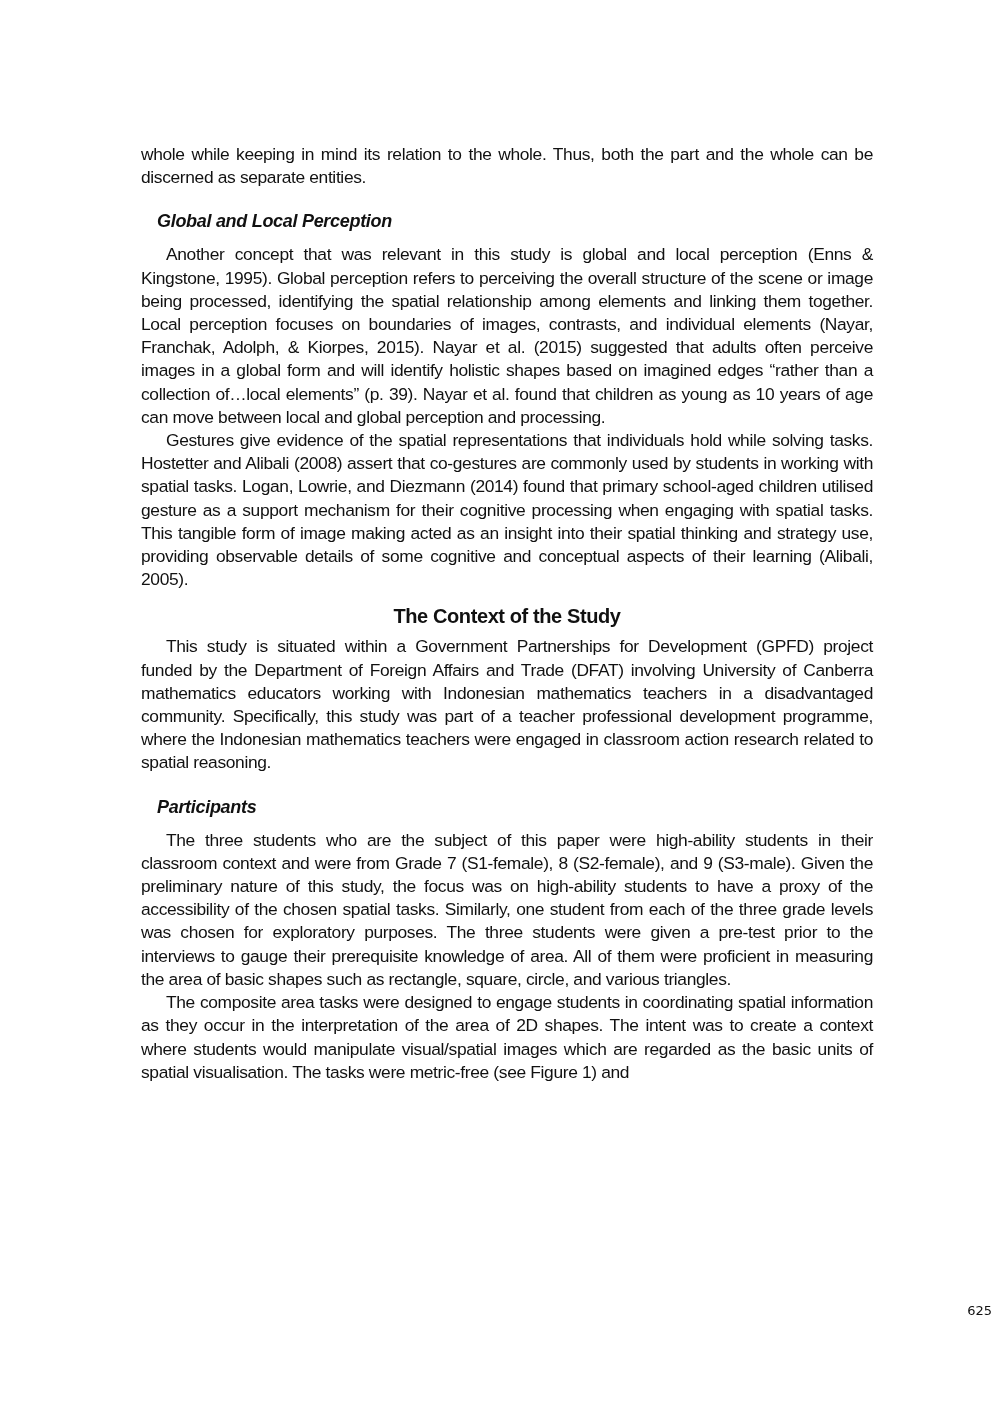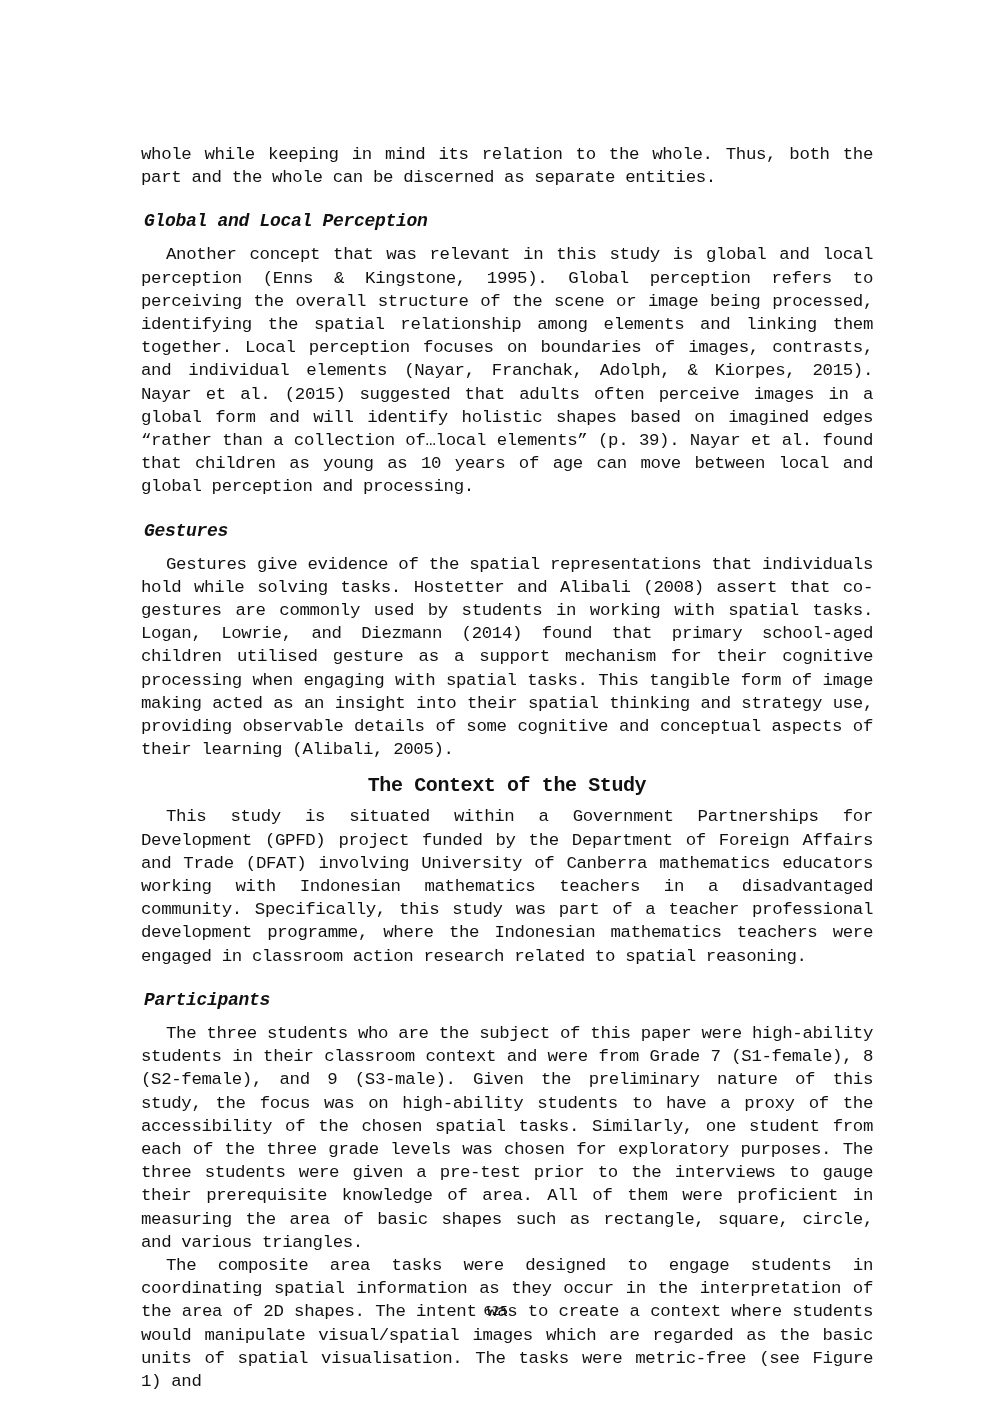--- a/index.html
+++ b/index.html
@@ -1,40 +1,39 @@
 <!DOCTYPE html>
 <html><head>
 <meta charset="utf-8">
 <style>
   html, body { margin: 0; padding: 0; background: #ffffff; }
   body { width: 992px; height: 1403px; position: relative; overflow: hidden; }
   .page {
     position: absolute; left: 141px; top: 143px; width: 732px;
-    font-family: Liberation Mono, monospace; font-size: 17.4px; line-height: 23.2px;
+    font-family: Liberation Sans, sans-serif; font-size: 17.4px; line-height: 23.2px;
     color: #111111;
   }
   .para { margin: 0; text-align: justify; text-justify: inter-word; letter-spacing: -0.35px; word-spacing: 0px; }
   .para.indent { text-indent: 25px; }
-  .sub { margin: 21px 0 11px 3px; font-style: italic; font-size: 18px; line-height: 22px; letter-spacing: -0.3px; }
+  .sub { margin: 21px 0 11px 16px; font-style: italic; font-size: 18px; line-height: 22px; letter-spacing: -0.3px; }
   .sec { margin: 12px 0 6px 0; text-align: center; font-size: 20px; line-height: 26px; letter-spacing: -0.4px; }
   .pagenum {
-    position: absolute; left: 0; width: 992px; top: 1303px; text-align: center;
+    position: absolute; left: 0; width: 992px; top: 1303px; text-align: right;
     font-family: "DejaVu Sans", sans-serif; font-size: 13px; color: #111;
   }
 </style>
 </head>
 <body>
 
 <div class="page">
   <p class="para">whole while keeping in mind its relation to the whole. Thus, both the part and the whole can be discerned as separate entities.</p>
 
   <h3 class="sub">Global and Local Perception</h3>
   <p class="para indent">Another concept that was relevant in this study is global and local perception (Enns &amp; Kingstone, 1995). Global perception refers to perceiving the overall structure of the scene or image being processed, identifying the spatial relationship among elements and linking them together. Local perception focuses on boundaries of images, contrasts, and individual elements (Nayar, Franchak, Adolph, &amp; Kiorpes, 2015). Nayar et al. (2015) suggested that adults often perceive images in a global form and will identify holistic shapes based on imagined edges “rather than a collection of…local elements” (p. 39). Nayar et al. found that children as young as 10 years of age can move between local and global perception and processing.</p>
 
-  <h3 class="sub">Gestures</h3>
   <p class="para indent">Gestures give evidence of the spatial representations that individuals hold while solving tasks. Hostetter and Alibali (2008) assert that co-gestures are commonly used by students in working with spatial tasks. Logan, Lowrie, and Diezmann (2014) found that primary school-aged children utilised gesture as a support mechanism for their cognitive processing when engaging with spatial tasks. This tangible form of image making acted as an insight into their spatial thinking and strategy use, providing observable details of some cognitive and conceptual aspects of their learning (Alibali, 2005).</p>
 
   <h2 class="sec">The Context of the Study</h2>
   <p class="para indent">This study is situated within a Government Partnerships for Development (GPFD) project funded by the Department of Foreign Affairs and Trade (DFAT) involving University of Canberra mathematics educators working with Indonesian mathematics teachers in a disadvantaged community. Specifically, this study was part of a teacher professional development programme, where the Indonesian mathematics teachers were engaged in classroom action research related to spatial reasoning.</p>
 
   <h3 class="sub">Participants</h3>
   <p class="para indent">The three students who are the subject of this paper were high-ability students in their classroom context and were from Grade 7 (S1-female), 8 (S2-female), and 9 (S3-male). Given the preliminary nature of this study, the focus was on high-ability students to have a proxy of the accessibility of the chosen spatial tasks. Similarly, one student from each of the three grade levels was chosen for exploratory purposes. The three students were given a pre-test prior to the interviews to gauge their prerequisite knowledge of area. All of them were proficient in measuring the area of basic shapes such as rectangle, square, circle, and various triangles.</p>
 
   <p class="para indent">The composite area tasks were designed to engage students in coordinating spatial information as they occur in the interpretation of the area of 2D shapes. The intent was to create a context where students would manipulate visual/spatial images which are regarded as the basic units of spatial visualisation. The tasks were metric-free (see Figure 1) and</p>
 </div>

